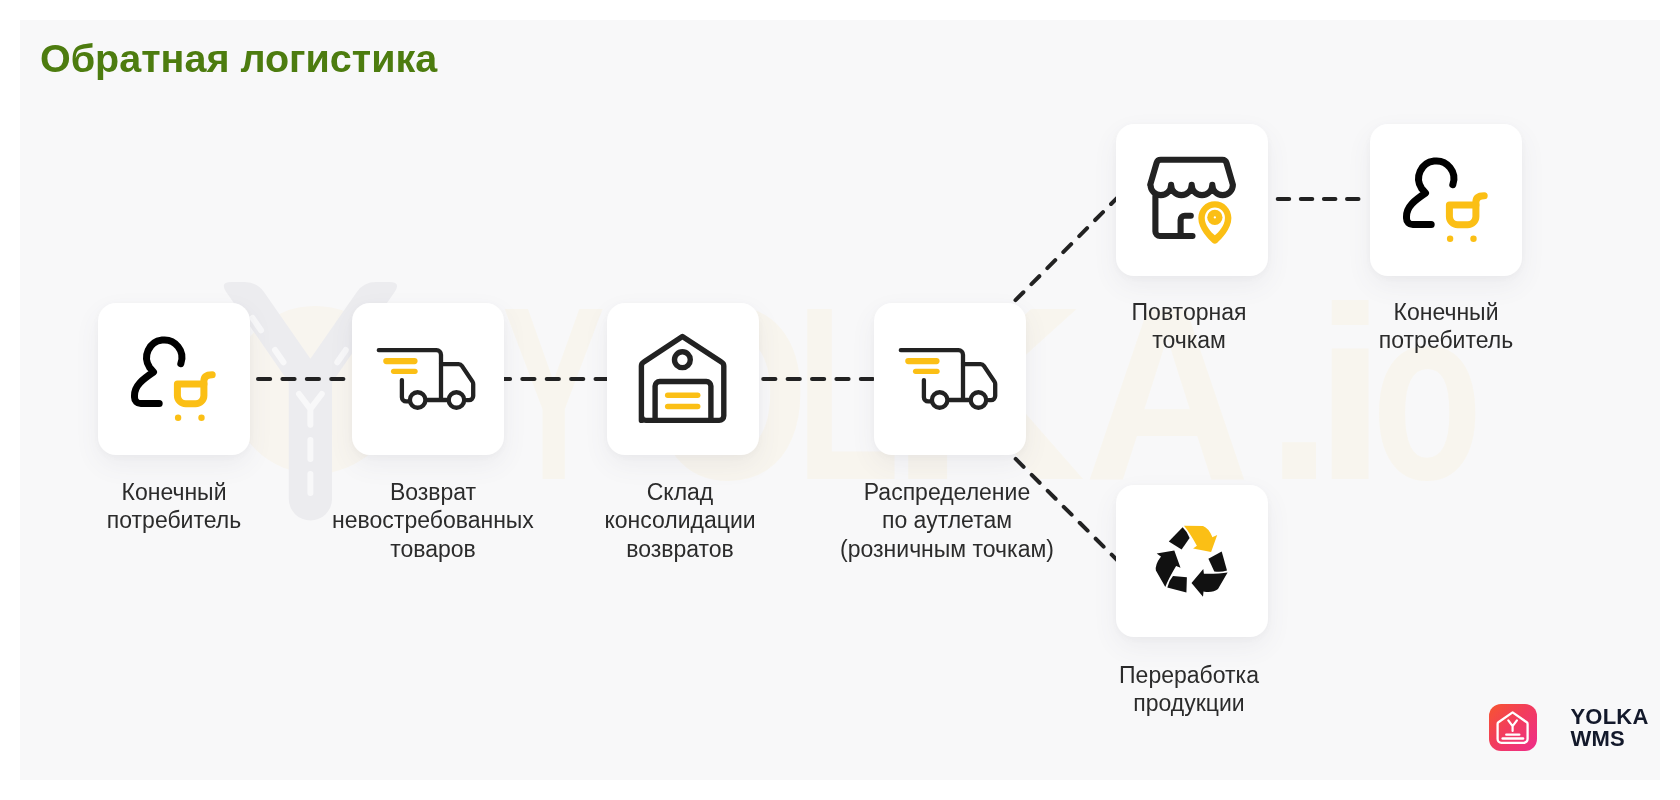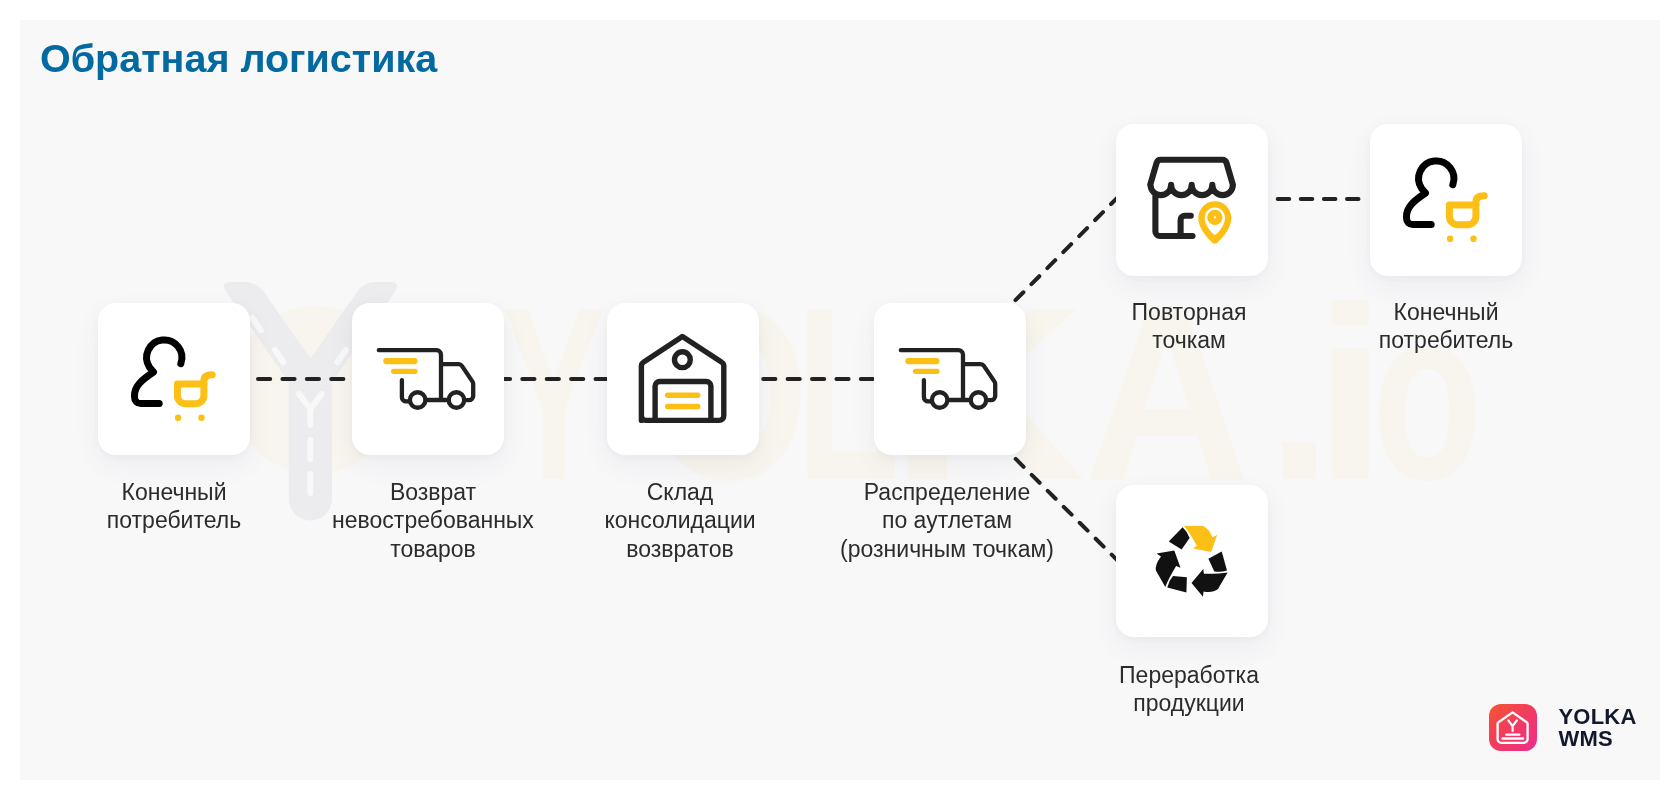--- a/index.html
+++ b/index.html
@@ -1,37 +1,37 @@
 <!DOCTYPE html>
 <html><head>
 <meta charset="utf-8">
 <title>Обратная логистика</title>
 <style>
   html,body{margin:0;padding:0;}
   body{width:1680px;height:800px;background:#ffffff;font-family:"Liberation Sans",sans-serif;overflow:hidden;}
   #stage{position:absolute;left:0;top:0;width:1680px;height:800px;}
   #canvas{position:absolute;left:20px;top:20px;width:1640px;height:760px;background:#f8f8f9;overflow:hidden;}
-  .title{position:absolute;left:20px;top:16px;font-size:39.5px;font-weight:700;color:#0369a1;letter-spacing:0px;}
+  .title{position:absolute;left:20px;top:16px;font-size:39.5px;font-weight:700;color:#4d7c0f;letter-spacing:0px;}
 
   .wm-layer{position:absolute;left:0;top:0;width:1640px;height:760px;pointer-events:none;}
 
   .card{position:absolute;width:152px;height:152px;background:#fff;border-radius:18px;
         box-shadow:0 10px 26px rgba(90,90,110,0.07), 0 2px 6px rgba(90,90,110,0.04);}
   .card>svg{position:absolute;left:0;top:0;width:152px;height:152px;display:block;}
 
   .label{position:absolute;text-align:center;font-size:23px;line-height:28.6px;color:#2b2b2b;white-space:pre;}
 
   .conn{position:absolute;left:0;top:0;width:1640px;height:760px;pointer-events:none;}
 
   .logo{position:absolute;display:flex;align-items:center;}
   .logo-mark{width:47.5px;height:47.1px;border-radius:12px;
       background:linear-gradient(135deg,#F7552F 0%,#F23D5C 45%,#EE2C8B 100%);
       position:relative;}
   .logo-mark svg{position:absolute;left:0;top:0;width:47.5px;height:47.1px;}
-  .logo-text{margin-left:22px;font-size:22px;font-weight:700;line-height:21.3px;color:#13192b;letter-spacing:0.2px;}
+  .logo-text{margin-left:34px;font-size:22px;font-weight:700;line-height:21.3px;color:#13192b;letter-spacing:0.2px;}
 </style>
 </head>
 <body>
 
 <div id="stage">
   <div id="canvas">
 
     <svg class="wm-layer" viewBox="0 0 1640 760">
       <circle cx="295" cy="370" r="84" fill="#FBBF15" opacity="0.045"></circle>
       <g font-family="Liberation Sans, sans-serif" font-size="247" font-weight="700" fill="#FBBF15" opacity="0.042">

